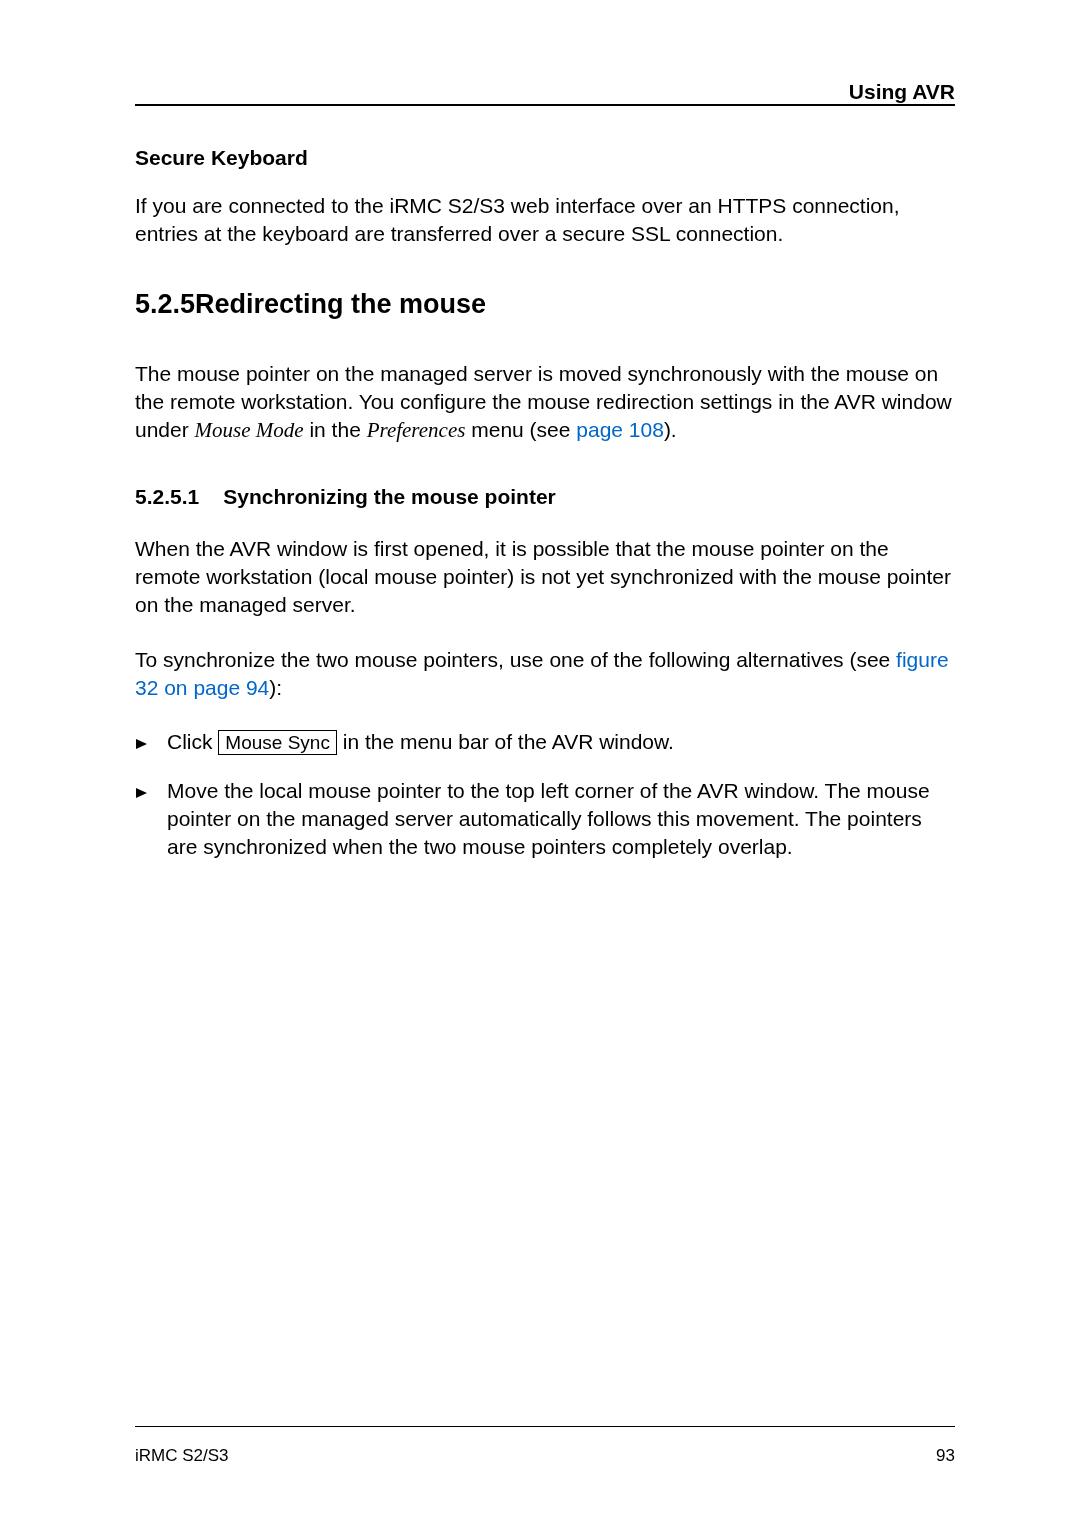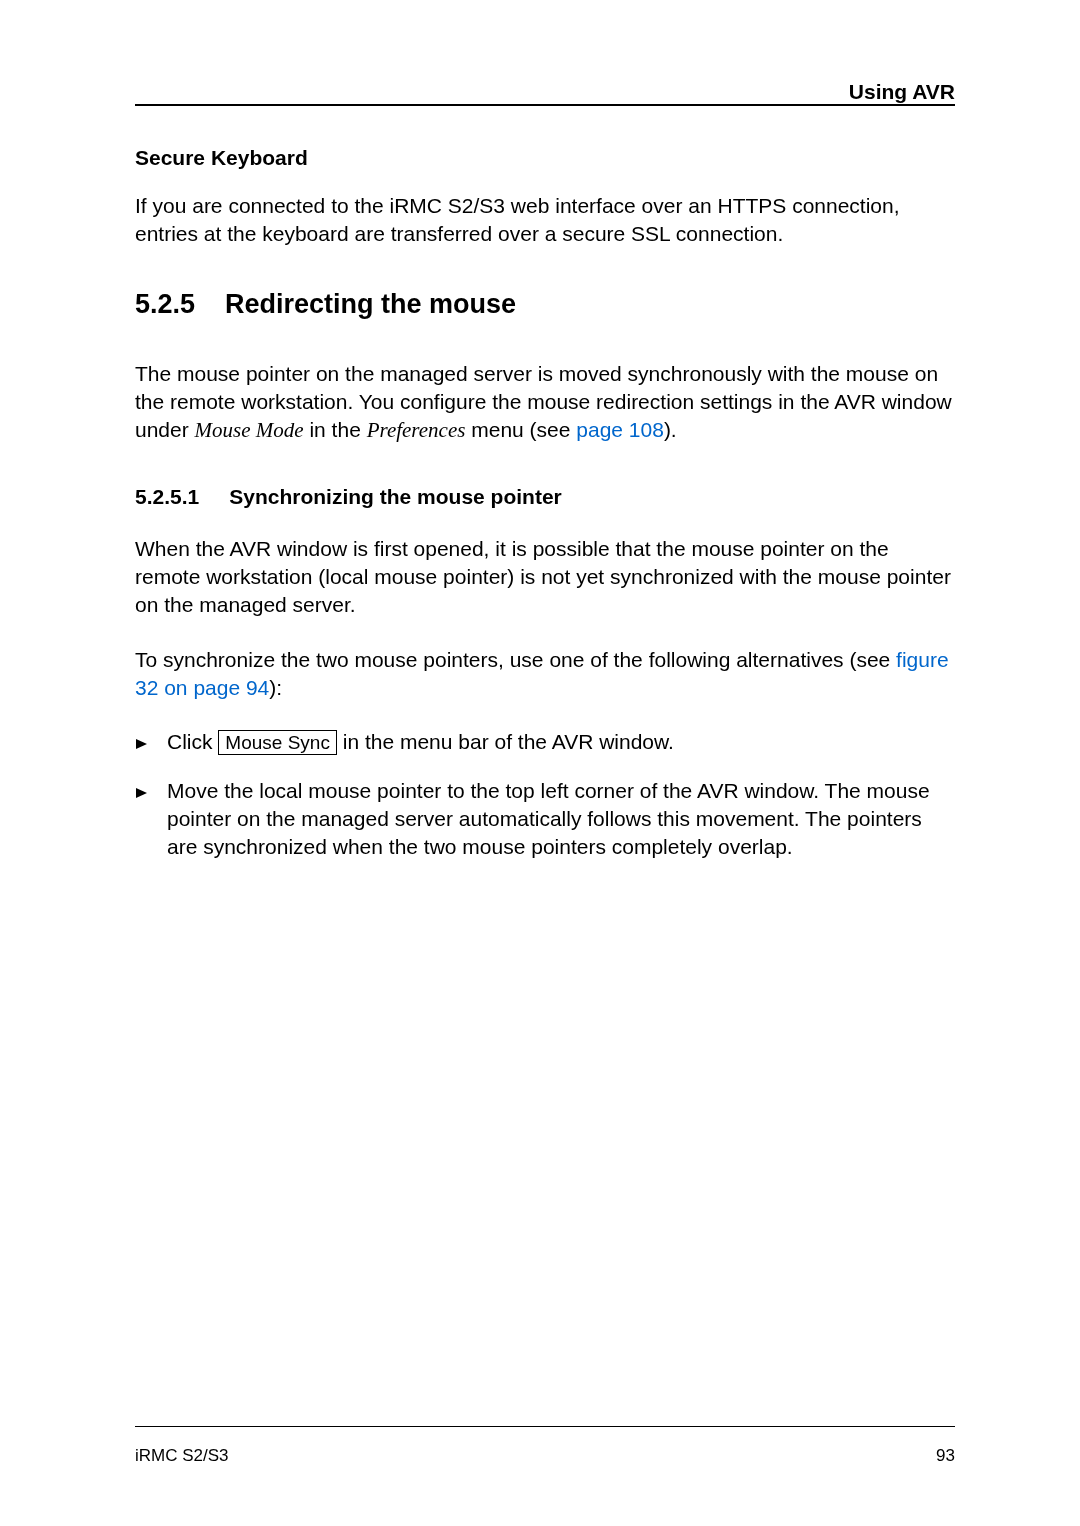--- a/index.html
+++ b/index.html
@@ -36,41 +36,40 @@
     font-size: 21px;
     margin-bottom: 22px;
   }
   .body-para {
     font-size: 21px;
     line-height: 1.35;
     margin-bottom: 40px;
   }
   .section-heading {
     display: flex;
-    gap: 30px;
     font-weight: bold;
     font-size: 27px;
     margin-top: 20px;
     margin-bottom: 40px;
   }
   .intro-para {
     font-size: 21px;
     line-height: 1.35;
     margin-bottom: 40px;
   }
   .intro-para .italic {
     font-family: Georgia, "Times New Roman", serif;
     font-style: italic;
   }
   .intro-para .link {
     color: #0066cc;
   }
   .subsection-heading {
     display: flex;
-    gap: 30px;
+    gap: 24px;
     font-weight: bold;
     font-size: 21px;
     margin-bottom: 26px;
   }
   .para {
     font-size: 21px;
     line-height: 1.35;
     margin-bottom: 26px;
   }
   .para .link {

